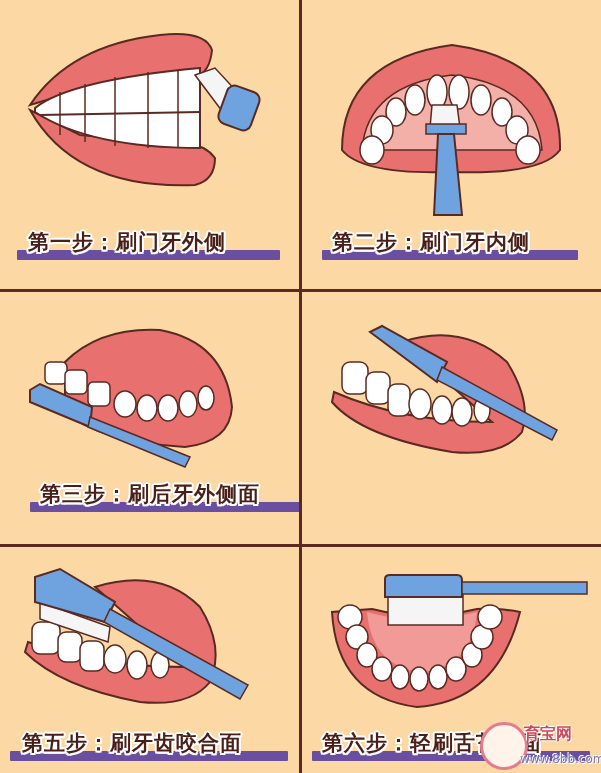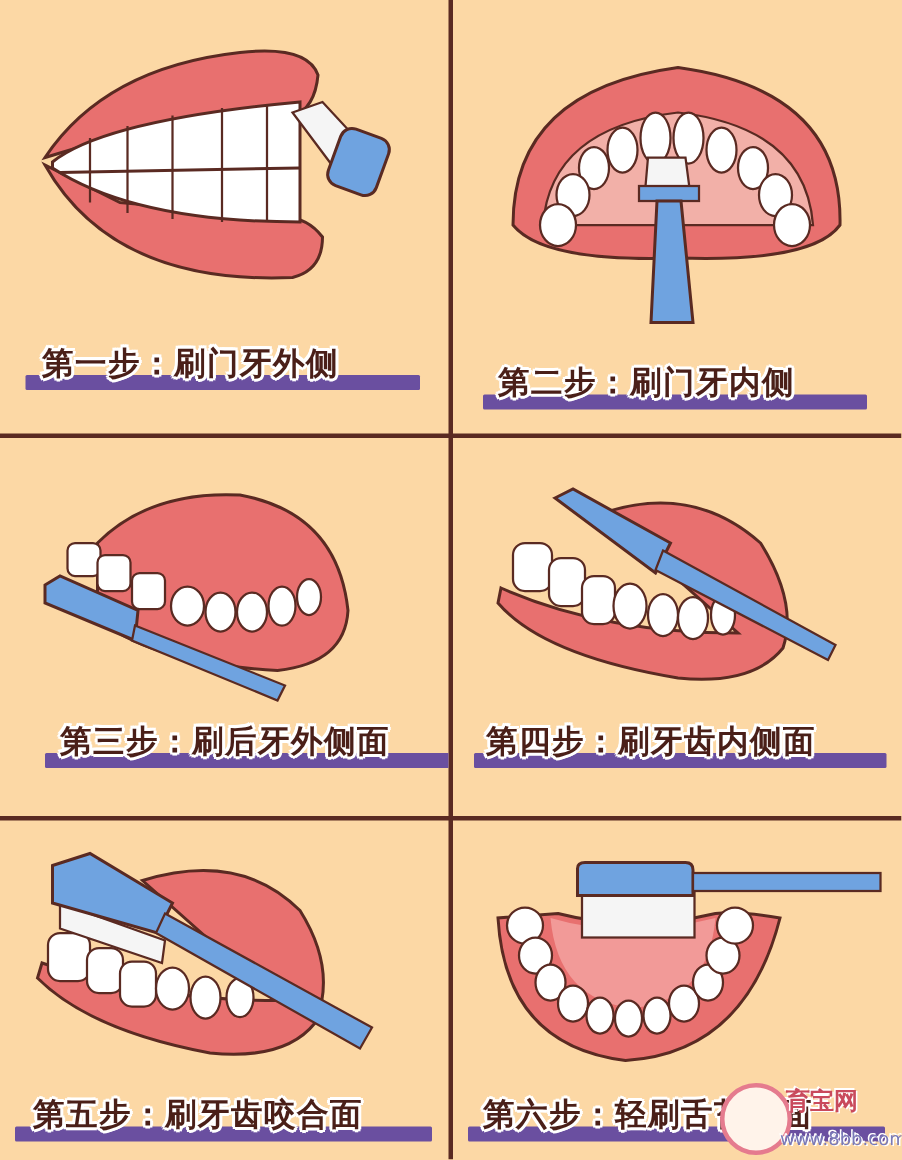--- a/index.html
+++ b/index.html
@@ -61,21 +61,21 @@
           <ellipse cx="200" cy="112" rx="10" ry="14"></ellipse>
         <ellipse cx="80" cy="130" rx="11" ry="14"></ellipse>
           <ellipse cx="215" cy="130" rx="11" ry="14"></ellipse>
         <ellipse cx="70" cy="150" rx="12" ry="14"></ellipse>
           <ellipse cx="226" cy="150" rx="12" ry="14"></ellipse>
       </g>
       <path d="M130 105 L155 105 L158 128 L128 128 Z" fill="#f5f5f5" stroke="#5a2a22" stroke-width="1.5"></path>
       <rect x="124" y="124" width="40" height="10" fill="#6fa3e0" stroke="#5a2a22" stroke-width="1.5"></rect>
       <path d="M136 134 L152 134 L160 215 L132 215 Z" fill="#6fa3e0" stroke="#5a2a22" stroke-width="2"></path>
     </svg>
-    <div class="caption" style="top:241px;text-align:center;">
+    <div class="caption" style="top:228px;text-align:center;">
       <div class="bar" style="left:20px; top:22px; width:256px;"></div>
       <div class="text" style="left:30px;">第二步：刷门牙内侧</div>
     </div>
   </div>
 
   <div class="cell" style="left:0; top:292px; height:252px;">
     <svg class="art" width="299" height="190">
       <path d="M65 70 Q100 35 160 38 Q225 50 232 115 Q230 150 185 155 Q100 150 65 120 Z" fill="#e8706f" stroke="#5a2a22" stroke-width="2"></path>
       <g fill="#fff" stroke="#5a2a22" stroke-width="1.5">
         <rect x="45" y="70" width="22" height="22" rx="5"></rect>
@@ -104,24 +104,20 @@
           <rect x="64" y="80" width="24" height="32" rx="8"></rect>
         <rect x="86" y="92" width="22" height="32" rx="8"></rect>
           <ellipse cx="118" cy="112" rx="11" ry="15"></ellipse>
         <ellipse cx="140" cy="118" rx="10" ry="14"></ellipse>
           <ellipse cx="160" cy="120" rx="10" ry="14"></ellipse>
           <ellipse cx="180" cy="118" rx="8" ry="13"></ellipse>
       </g>
       <path d="M68 40 L80 34 L145 70 L135 90 Z" fill="#6fa3e0" stroke="#5a2a22" stroke-width="2"></path>
       <path d="M140 75 L255 138 L250 148 L135 88 Z" fill="#6fa3e0" stroke="#5a2a22" stroke-width="1.5"></path>
     </svg>
-    <div class="caption" style="top:188px;">
-      <div class="bar" style="left:14px; top:22px; width:275px;"></div>
-      <div class="text" style="left:22px;">第四步：刷牙齿内侧面</div>
-    </div>
   </div>
 
   <div class="cell" style="left:0; top:547px; height:226px;">
     <svg class="art" width="299" height="170">
       <path d="M95 40 Q160 20 200 60 Q225 100 210 135 Q190 160 140 155 Q60 140 25 105 L28 95 Q100 120 185 120 Z" fill="#e8706f" stroke="#5a2a22" stroke-width="2"></path>
       <g fill="#fff" stroke="#5a2a22" stroke-width="1.5">
         <rect x="32" y="75" width="28" height="32" rx="8"></rect>
           <rect x="58" y="85" width="24" height="30" rx="8"></rect>
         <rect x="80" y="94" width="24" height="30" rx="8"></rect>
           <ellipse cx="115" cy="112" rx="11" ry="14"></ellipse>

